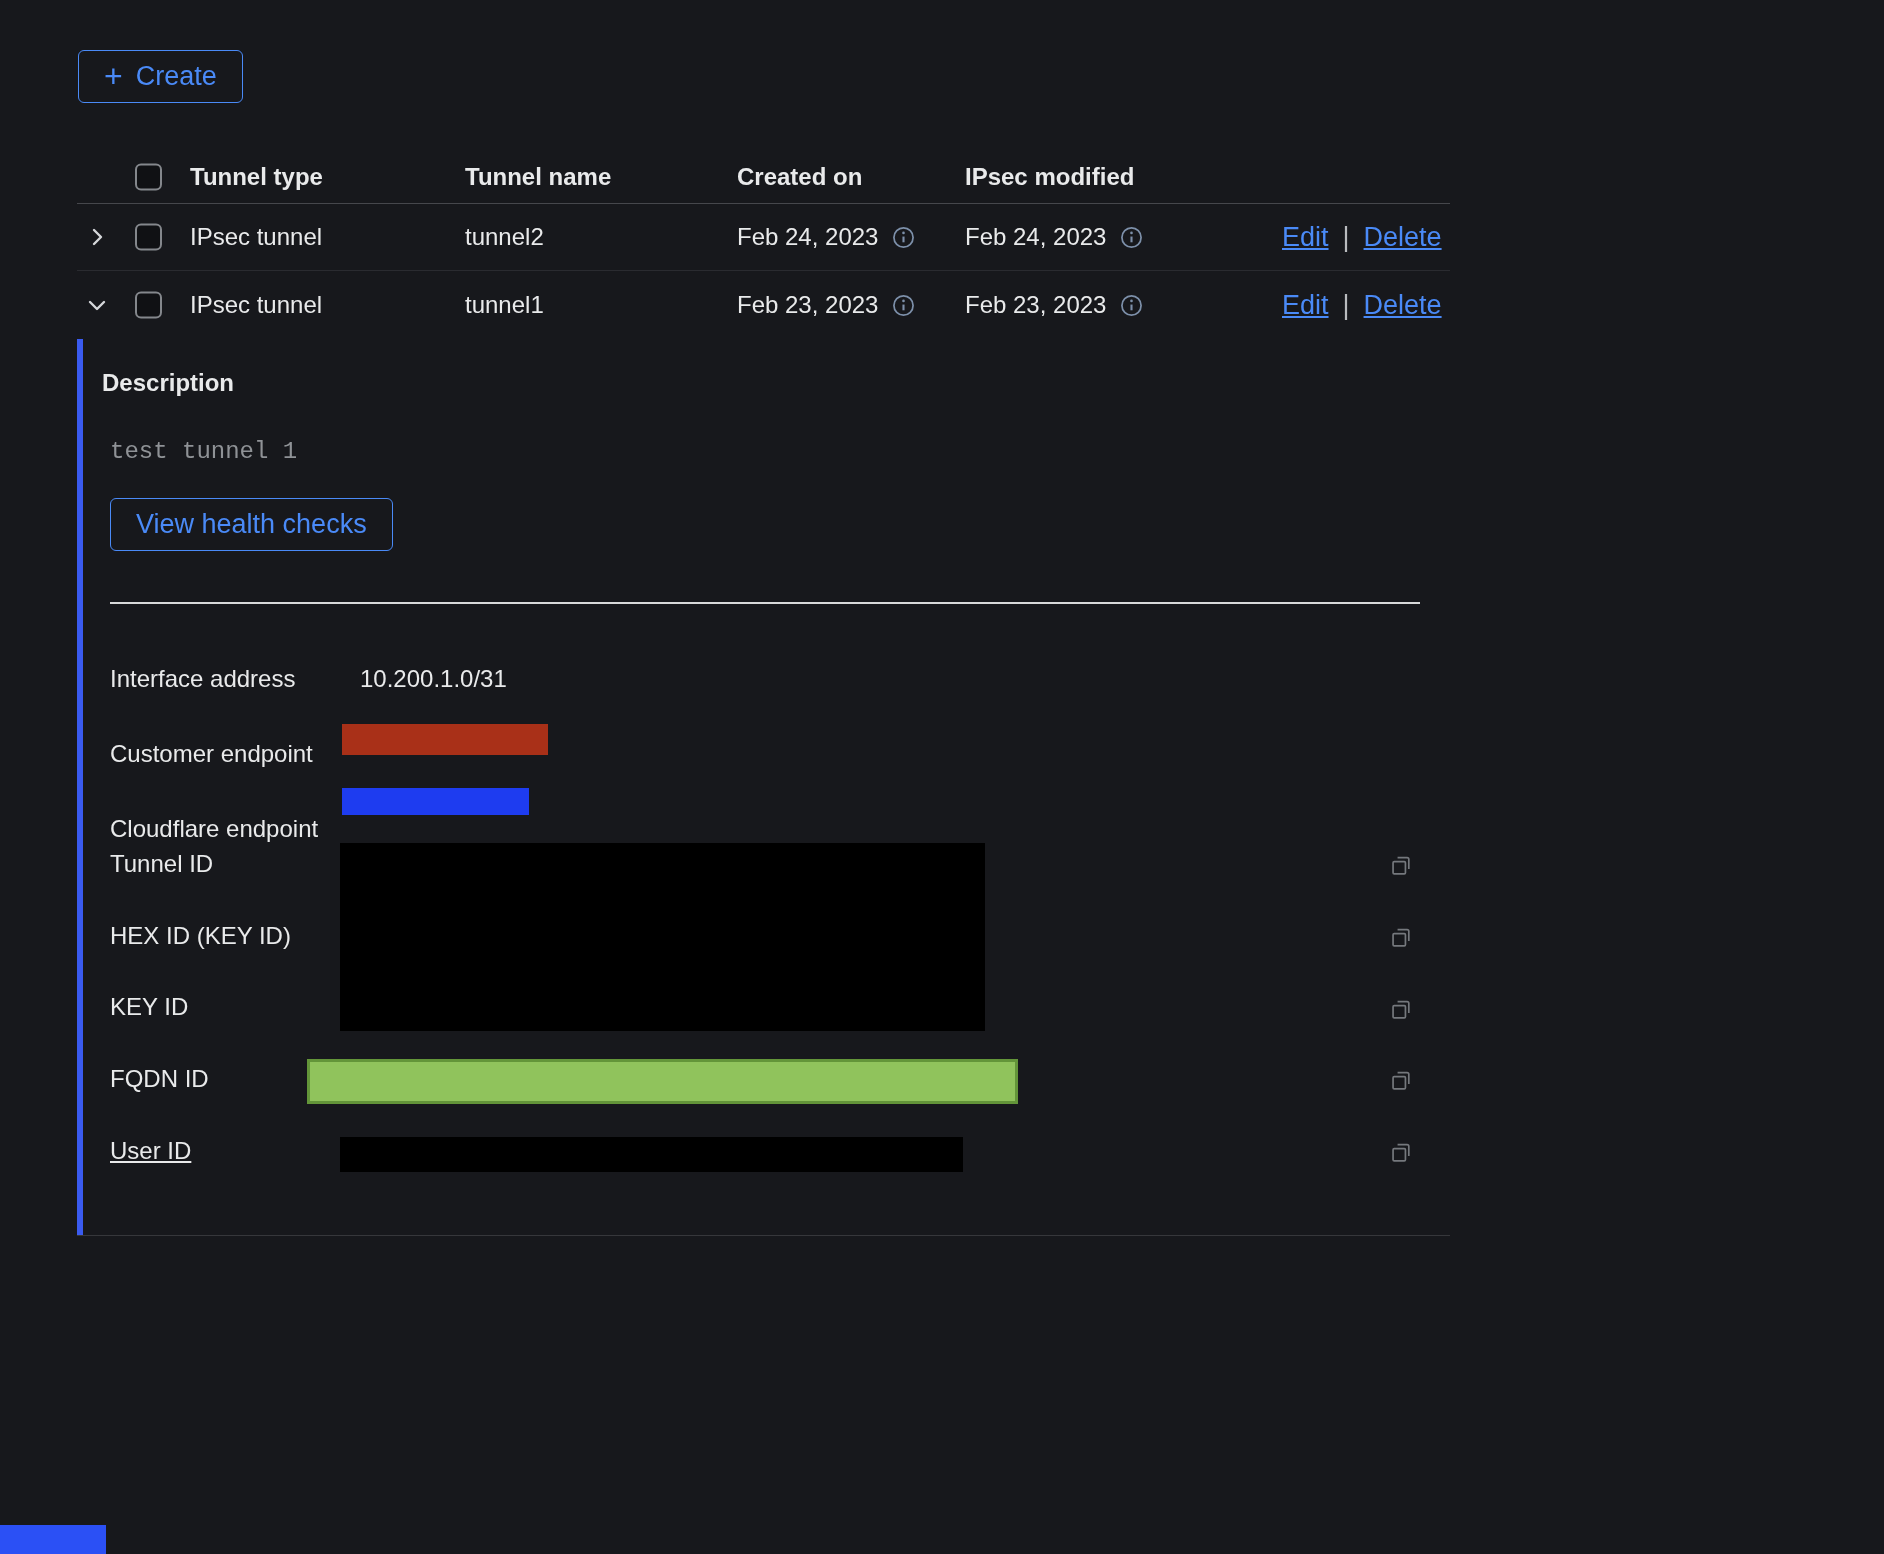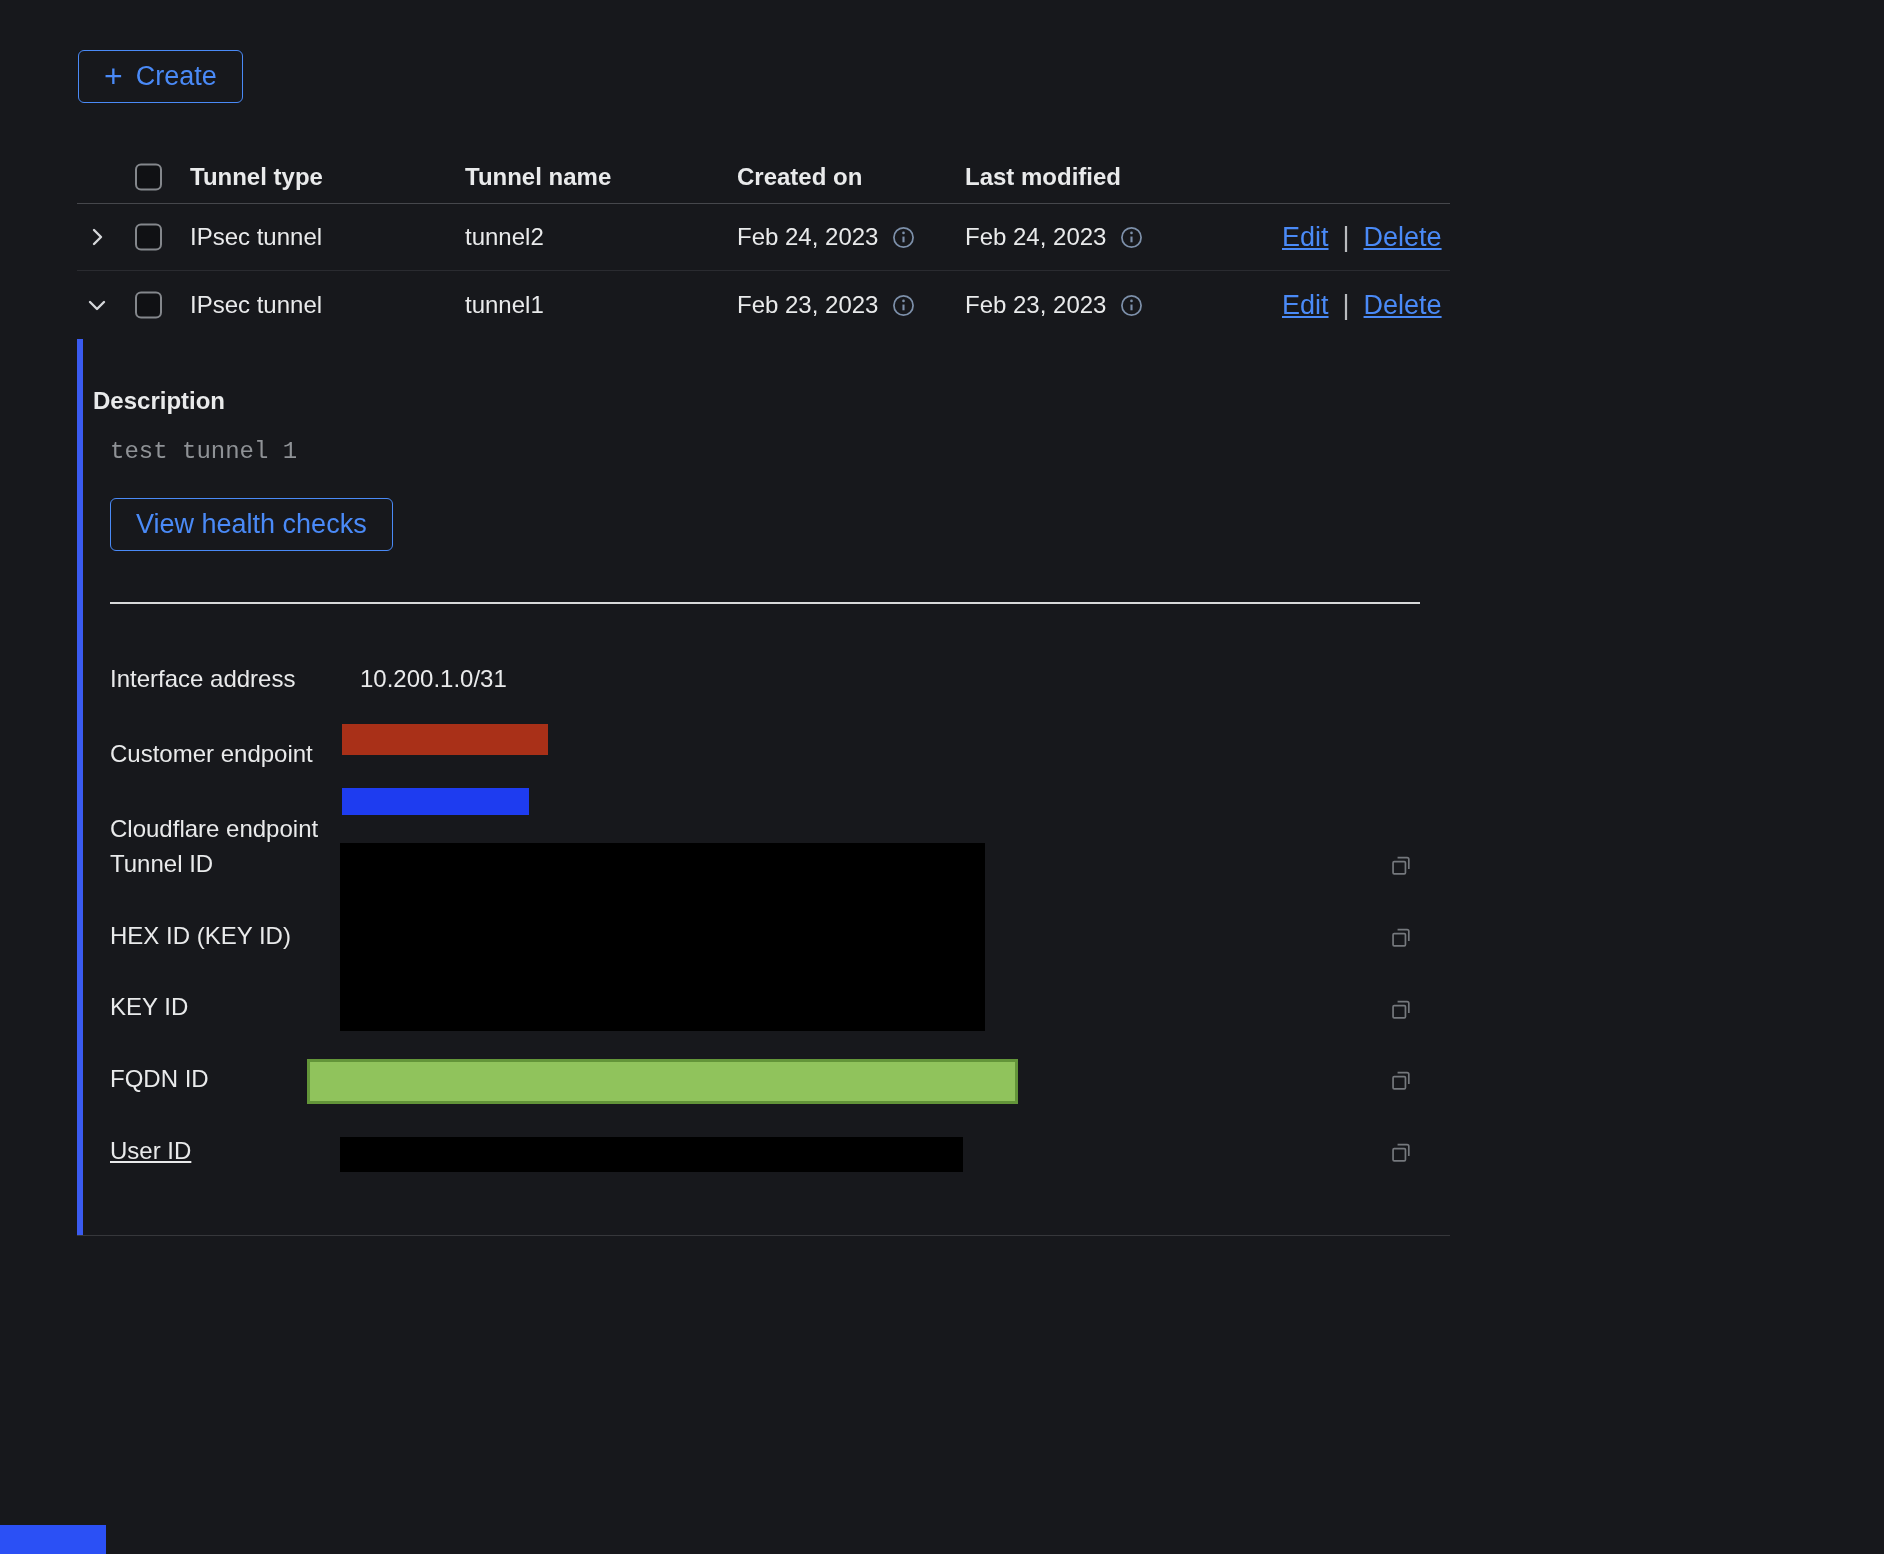--- a/index.html
+++ b/index.html
@@ -50,21 +50,21 @@
   <button class="btn-outline abs" style="left:78px; top:50px;">
     <span class="plus-glyph">+</span>
     <span>Create</span>
   </button>
 
   <div class="abs hdr-row" style="left:77px; top:150px; width:1373px; height:54px;">
     <div class="checkbox vc" style="left:58px;"></div>
     <div class="txt bold vc" style="left:113px;">Tunnel type</div>
     <div class="txt bold vc" style="left:388px;">Tunnel name</div>
     <div class="txt bold vc" style="left:660px;">Created on</div>
-    <div class="txt bold vc" style="left:888px;">Last modified</div>
+    <div class="txt bold vc" style="left:888px;">IPsec modified</div>
   </div>
 
   <div class="abs data-row" style="left:77px; top:204px; width:1373px; height:67px;">
     <button class="icon-btn vc" style="left:8px;">
       <span style="display:inline-flex;">
         <svg width="24" height="24" viewBox="0 0 24 24" fill="none" stroke="#d5d7da" stroke-width="2.4" stroke-linecap="round" stroke-linejoin="round">
             <polyline points="9 5 16 12 9 19"></polyline>
           </svg>
       </span>
     </button>
@@ -131,21 +131,21 @@
     </div>
     <div class="vc flexrow" style="left:1205px;">
       <a class="link">Edit</a>
       <span class="sep">|</span>
       <a class="link">Delete</a>
     </div>
   </div>
 
   <div class="abs expand-border" style="left:77px; top:339px; width:6px; height:896px;"></div>
 
-  <div class="txt semibold abs" style="left:93px; top:366px;margin-top:18px;">Description</div>
+  <div class="txt semibold abs" style="left:102px; top:366px;">Description</div>
   <div class="txt muted abs" style="left:110px; top:435px;font-family:Liberation Mono, monospace;">test tunnel 1</div>
 
   <button class="btn-outline abs" style="left:110px; top:498px;">
     <span>View health checks</span>
   </button>
 
   <div class="abs divider" style="left:110px; top:602px; width:1310px; height:2px;"></div>
 
   <div class="txt abs" style="left:110px; top:662px;">Interface address</div>
   <div class="txt abs" style="left:360px; top:662px;">10.200.1.0/31</div>

